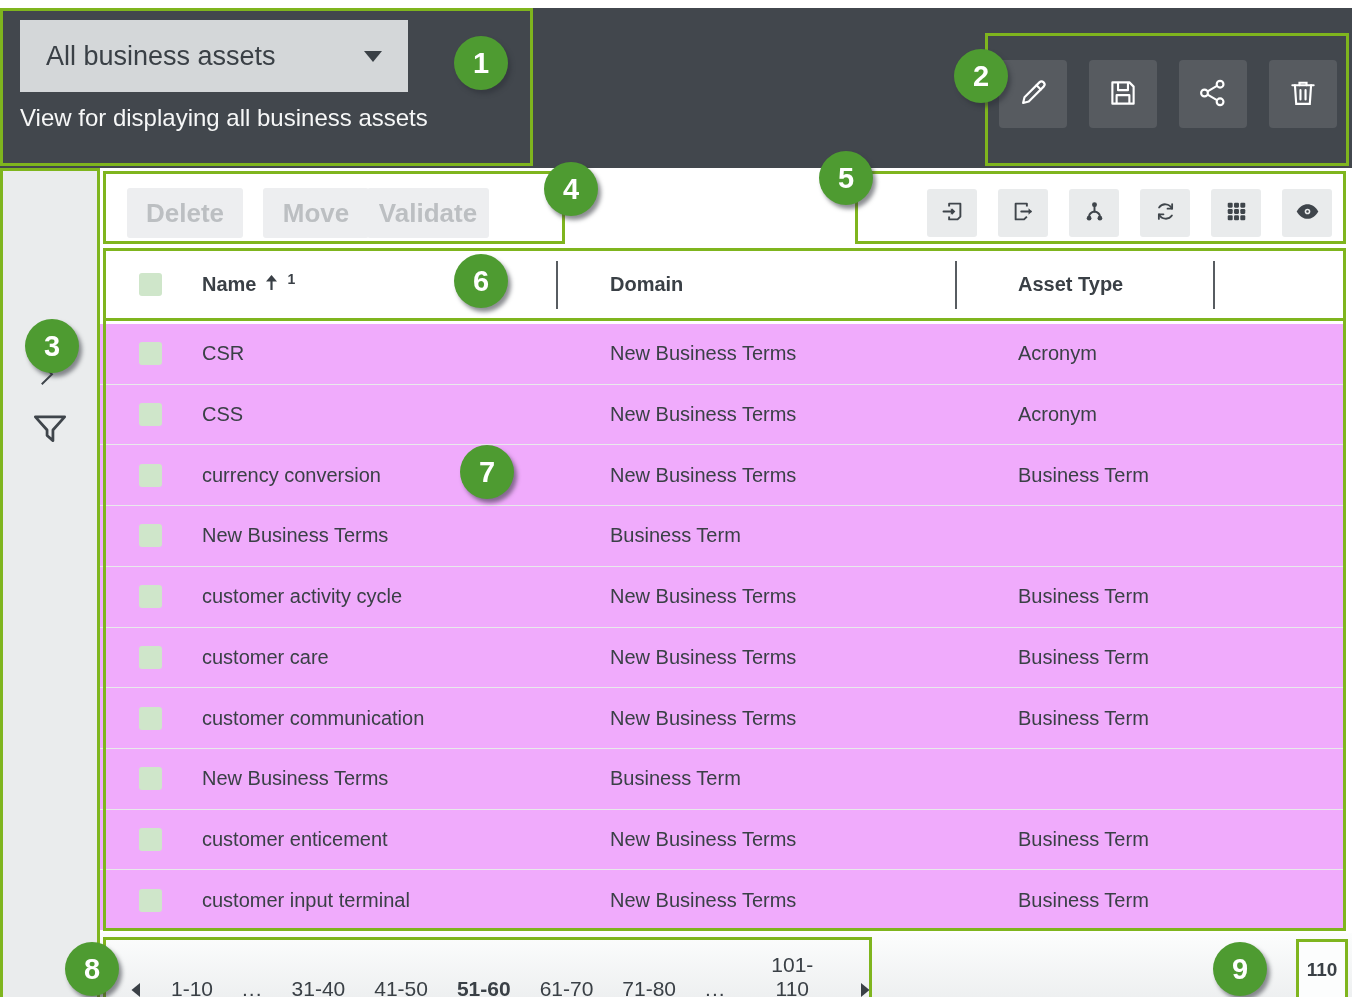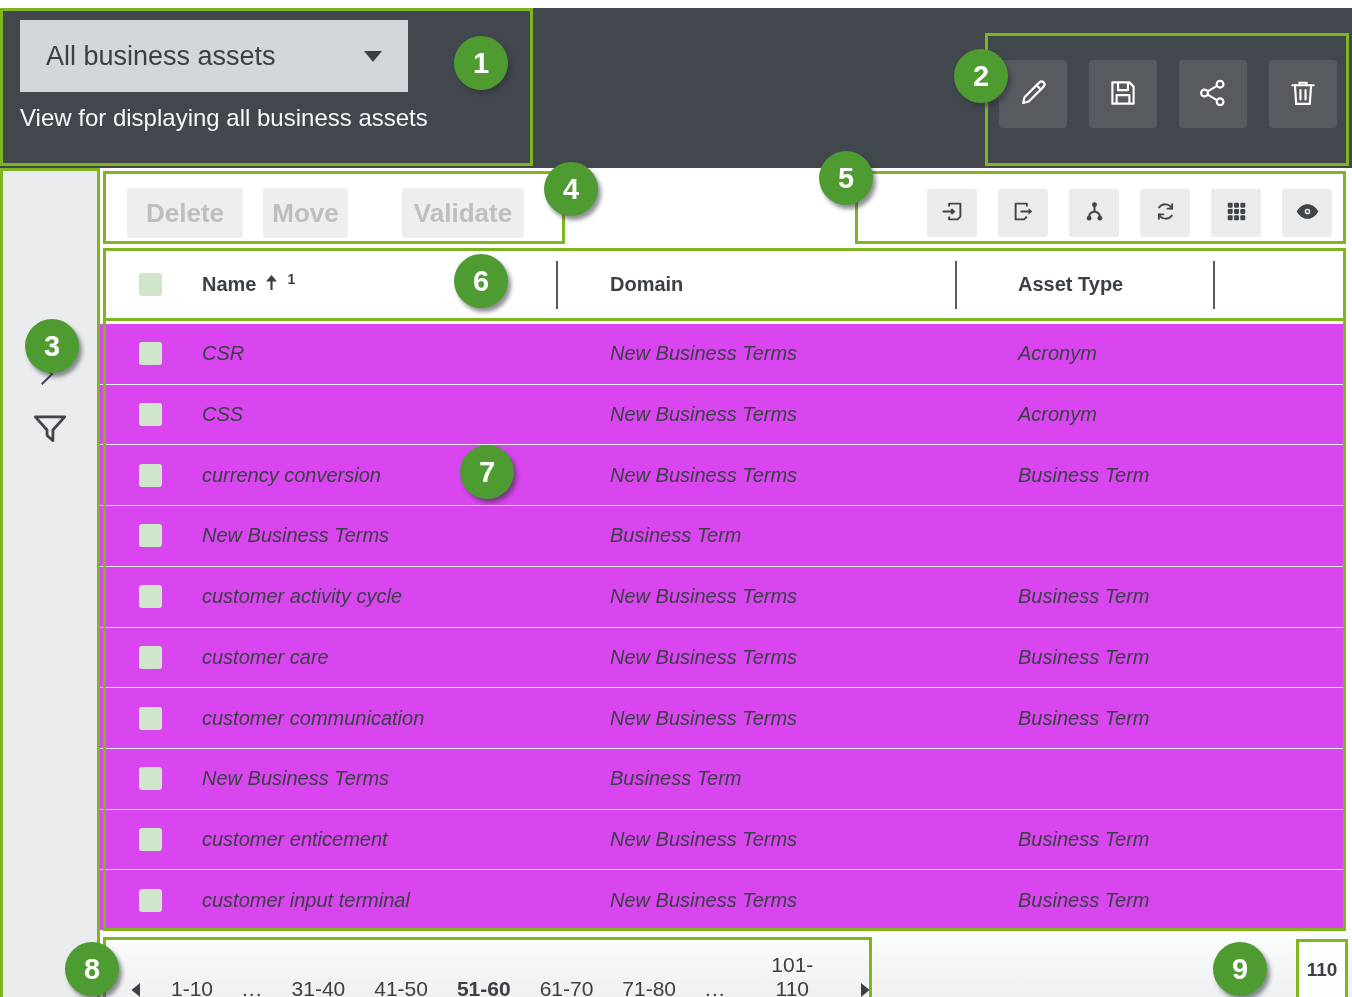--- a/index.html
+++ b/index.html
@@ -37,37 +37,37 @@
   
   .sidebar{position:absolute;left:0;top:160px;width:100px;height:837px;background:var(--sidebar);}
   .sidebar-btn{position:absolute;background:none;border:none;color:#3F454B;cursor:pointer;}
   .btn-expand{left:28px;top:188px;width:36px;height:38px;}
   .btn-filter{left:26px;top:240px;width:48px;height:46px;}
 
   
   .tool-btn{position:absolute;top:180px;height:50px;background:var(--disabled-bg);border:none;border-radius:3px;
     font-family:inherit;font-size:26px;font-weight:600;color:var(--disabled-text);}
   .btn-delete{left:127px;width:116px;}
-  .btn-move{left:263px;width:85px;}
-  .btn-validate{left:402px;width:122px;}
+  .btn-move{left:263px;width:106px;}
+  .btn-validate{left:367px;width:122px;}
   .table-iconbar{position:absolute;left:927px;top:181px;display:flex;gap:21px;}
   .light-icon-btn{width:50px;height:48px;background:var(--iconbtn-bg);border:none;border-radius:3px;
     display:flex;align-items:center;justify-content:center;color:#3F454B;cursor:pointer;}
   .light-icon-btn svg{width:27px;height:27px;}
 
   
   .row-grid{display:grid;grid-template-columns:31px 23px 24px 400px 400px 235px 1fr;align-items:center;gap:8px;}
   .thead{position:absolute;left:100px;top:240px;width:1246px;height:73px;}
   .thead .col-label{font-size:20px;font-weight:700;color:var(--ink);}
   .name-head{display:flex;align-items:center;gap:9px;}
   .name-head sup{font-size:14px;font-weight:700;position:relative;top:-6px;}
   .col-divider{position:absolute;top:13px;width:2px;height:48px;background:#575C61;}
   .checkbox{width:23px;height:23px;border-radius:3px;background:var(--checkbox);cursor:pointer;}
   .tbody{position:absolute;left:100px;top:316px;width:1246px;height:606px;display:flex;flex-direction:column;}
-  .trow{flex:1;border-bottom:1px solid var(--row-divider);background:#d946ef;font-style:italic;}
+  .trow{flex:1;border-bottom:1px solid var(--row-divider);background:#f0abfc;}
   .trow:last-child{border-bottom:none;}
   .cell{font-size:20px;color:var(--ink);white-space:nowrap;}
 
   
   .bottom-bar{position:absolute;left:100px;top:925px;width:1252px;height:72px;
     background:linear-gradient(180deg,#FCFDFD,#ECEEEF);}
   .pagination{position:absolute;left:103px;top:929px;width:769px;height:64px;display:flex;align-items:flex-end;
     gap:29px;padding-left:26px;font-size:21px;color:var(--ink);}
   .page-item{background:none;border:none;font-family:inherit;font-size:21px;color:var(--ink);cursor:pointer;padding:0;}
   .page-item.current{font-weight:700;}

